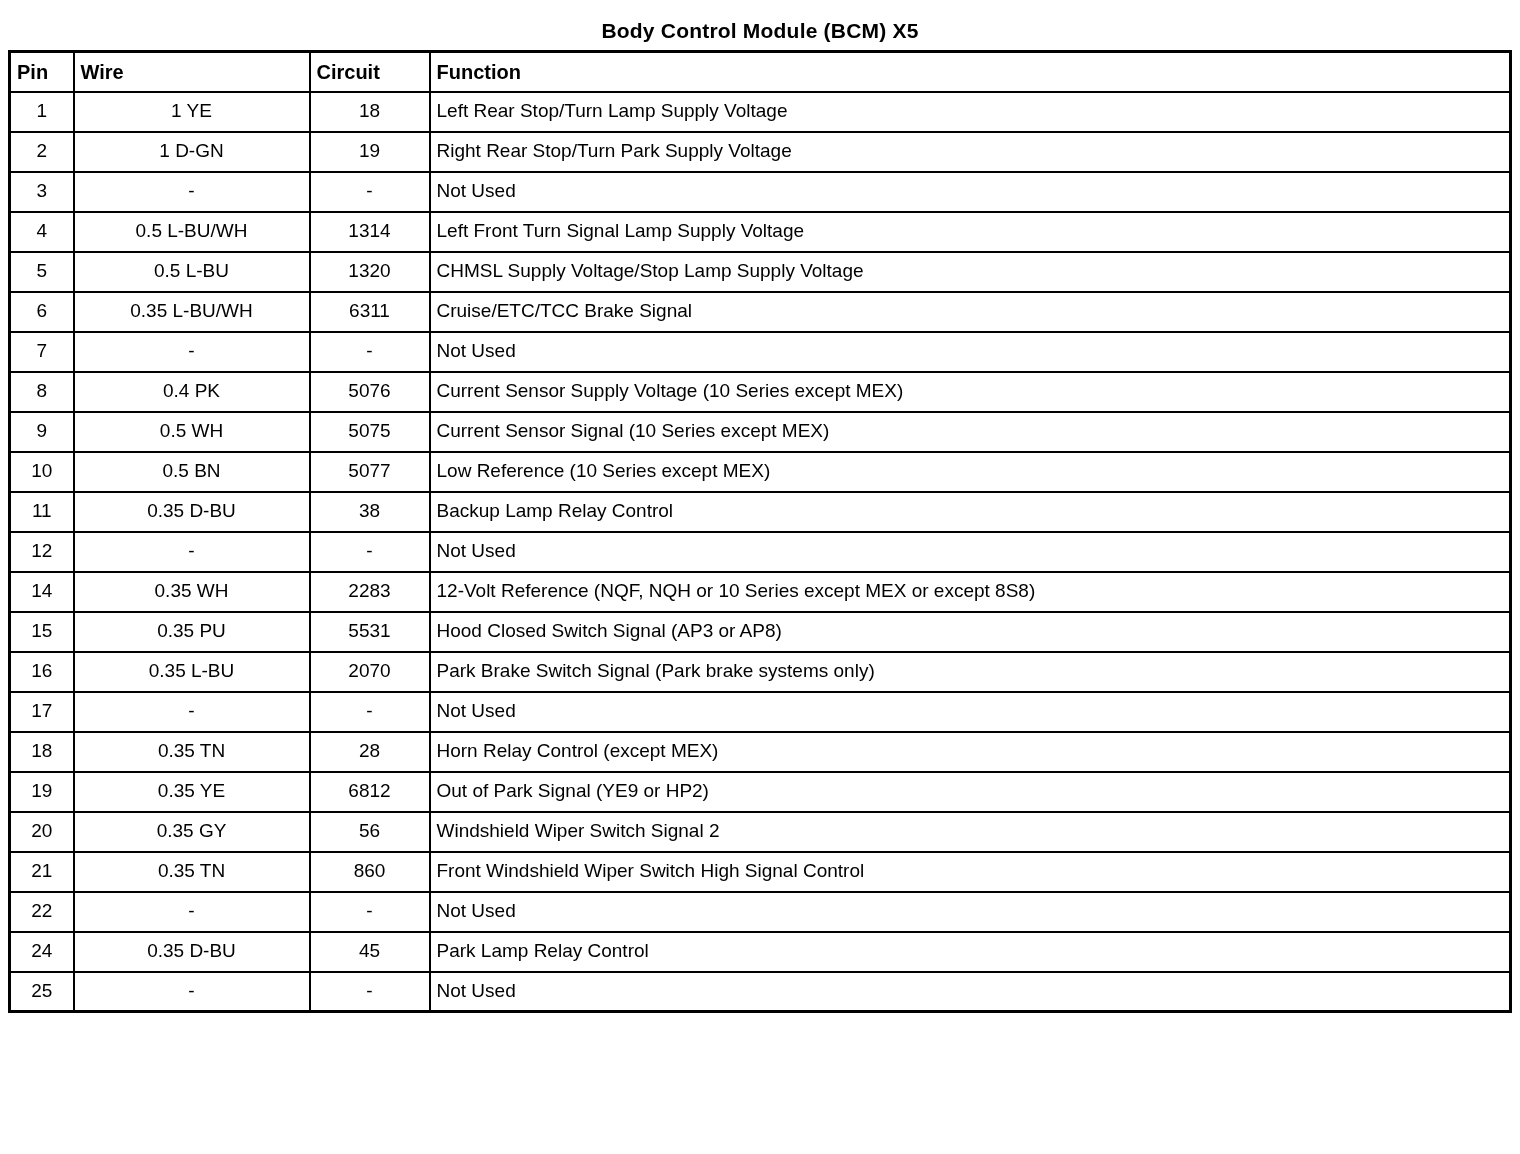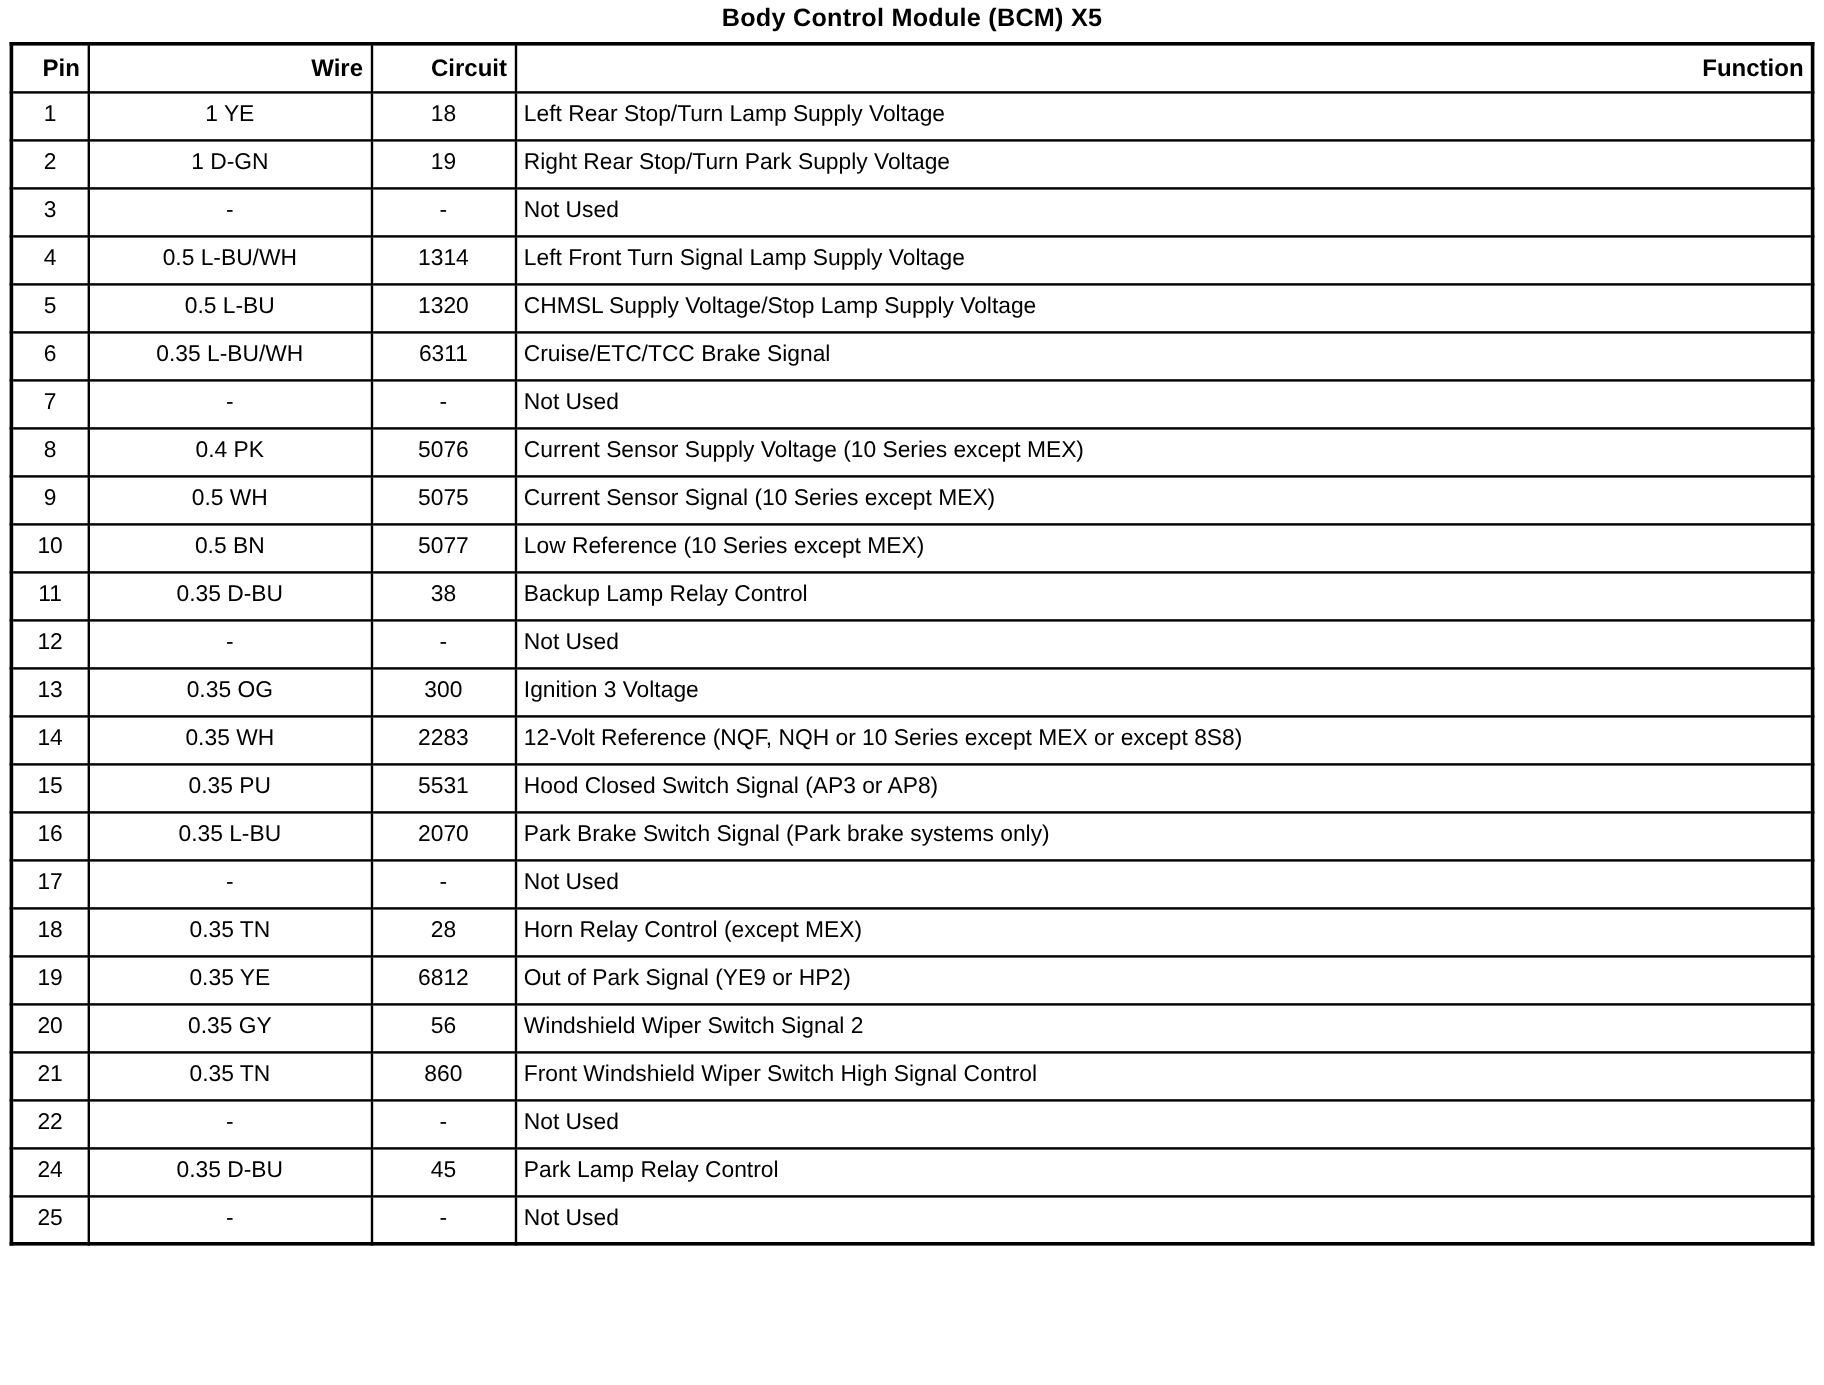--- a/index.html
+++ b/index.html
@@ -12,21 +12,21 @@
   .page {
     width: 1520px;
     height: 1154px;
     box-sizing: border-box;
     background: #ffffff;
   }
   .title {
     text-align: center;
     font-weight: bold;
     font-size: 21px;
-    padding: 4px 0 7px 0;
+    padding: 19px 0 7px 0;
     letter-spacing: 0.2px;
   }
   table.pinout {
     border-collapse: collapse;
     table-layout: fixed;
     width: 1504px;
     margin: 0 auto;
     border: 3px solid #000000;
   }
   table.pinout th,
@@ -36,21 +36,21 @@
     font-size: 19px;
     line-height: 1.1;
     padding: 1px 6px;
     overflow: hidden;
     white-space: nowrap;
     box-sizing: border-box;
   }
   table.pinout th {
     font-weight: bold;
     font-size: 20px;
-    text-align: right;
+    text-align: left;
   }
   col.col-pin     { width: 64px; }
   col.col-wire    { width: 236px; }
   col.col-circuit { width: 120px; }
   col.col-func    { width: auto; }
   td.c0, td.c1, td.c2 { text-align: center; }
   td.c3 { text-align: left; padding-left: 9px; margin-left: 48px; }
 </style>
 </head>
 <body>
@@ -141,26 +141,20 @@
           <td class="c2">38</td>
           <td class="c3">Backup Lamp Relay Control</td>
         </tr>
         <tr>
           <td class="c0">12</td>
           <td class="c1">-</td>
           <td class="c2">-</td>
           <td class="c3">Not Used</td>
         </tr>
         <tr>
-          <td class="c0">13</td>
-          <td class="c1">0.35 OG</td>
-          <td class="c2">300</td>
-          <td class="c3">Ignition 3 Voltage</td>
-        </tr>
-        <tr>
           <td class="c0">14</td>
           <td class="c1">0.35 WH</td>
           <td class="c2">2283</td>
           <td class="c3">12-Volt Reference (NQF, NQH or 10 Series except MEX or except 8S8)</td>
         </tr>
         <tr>
           <td class="c0">15</td>
           <td class="c1">0.35 PU</td>
           <td class="c2">5531</td>
           <td class="c3">Hood Closed Switch Signal (AP3 or AP8)</td>

